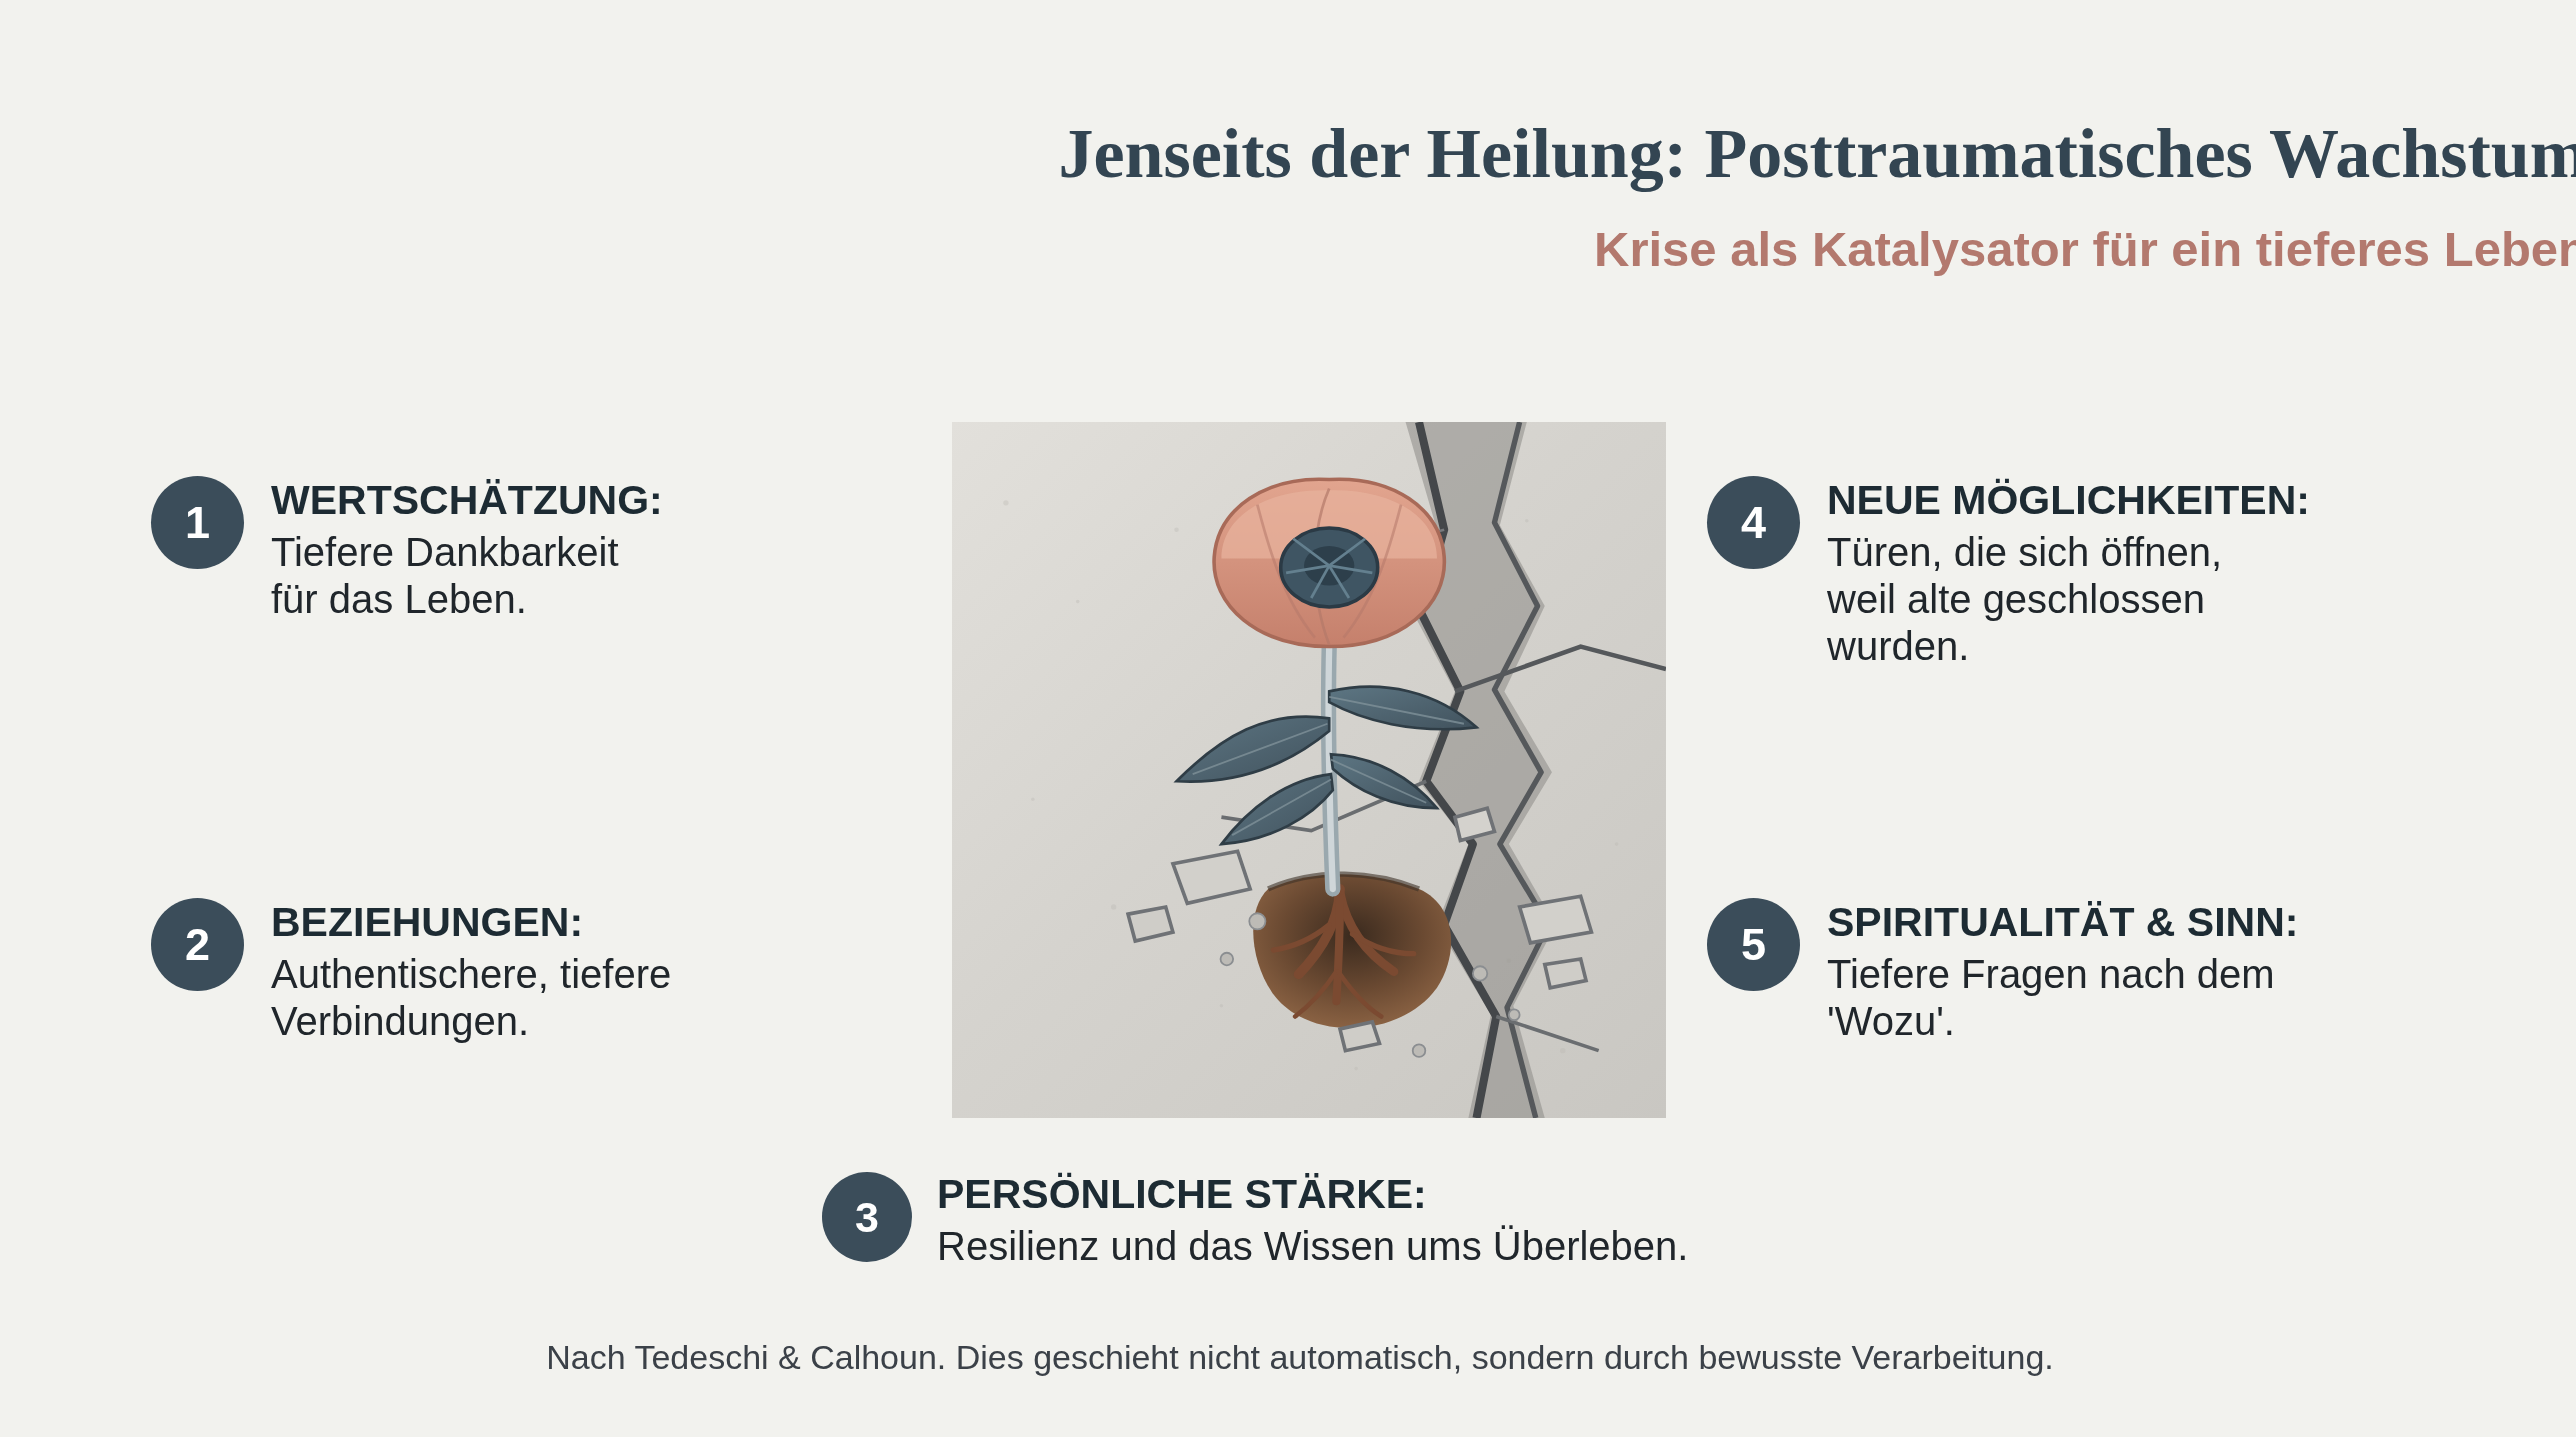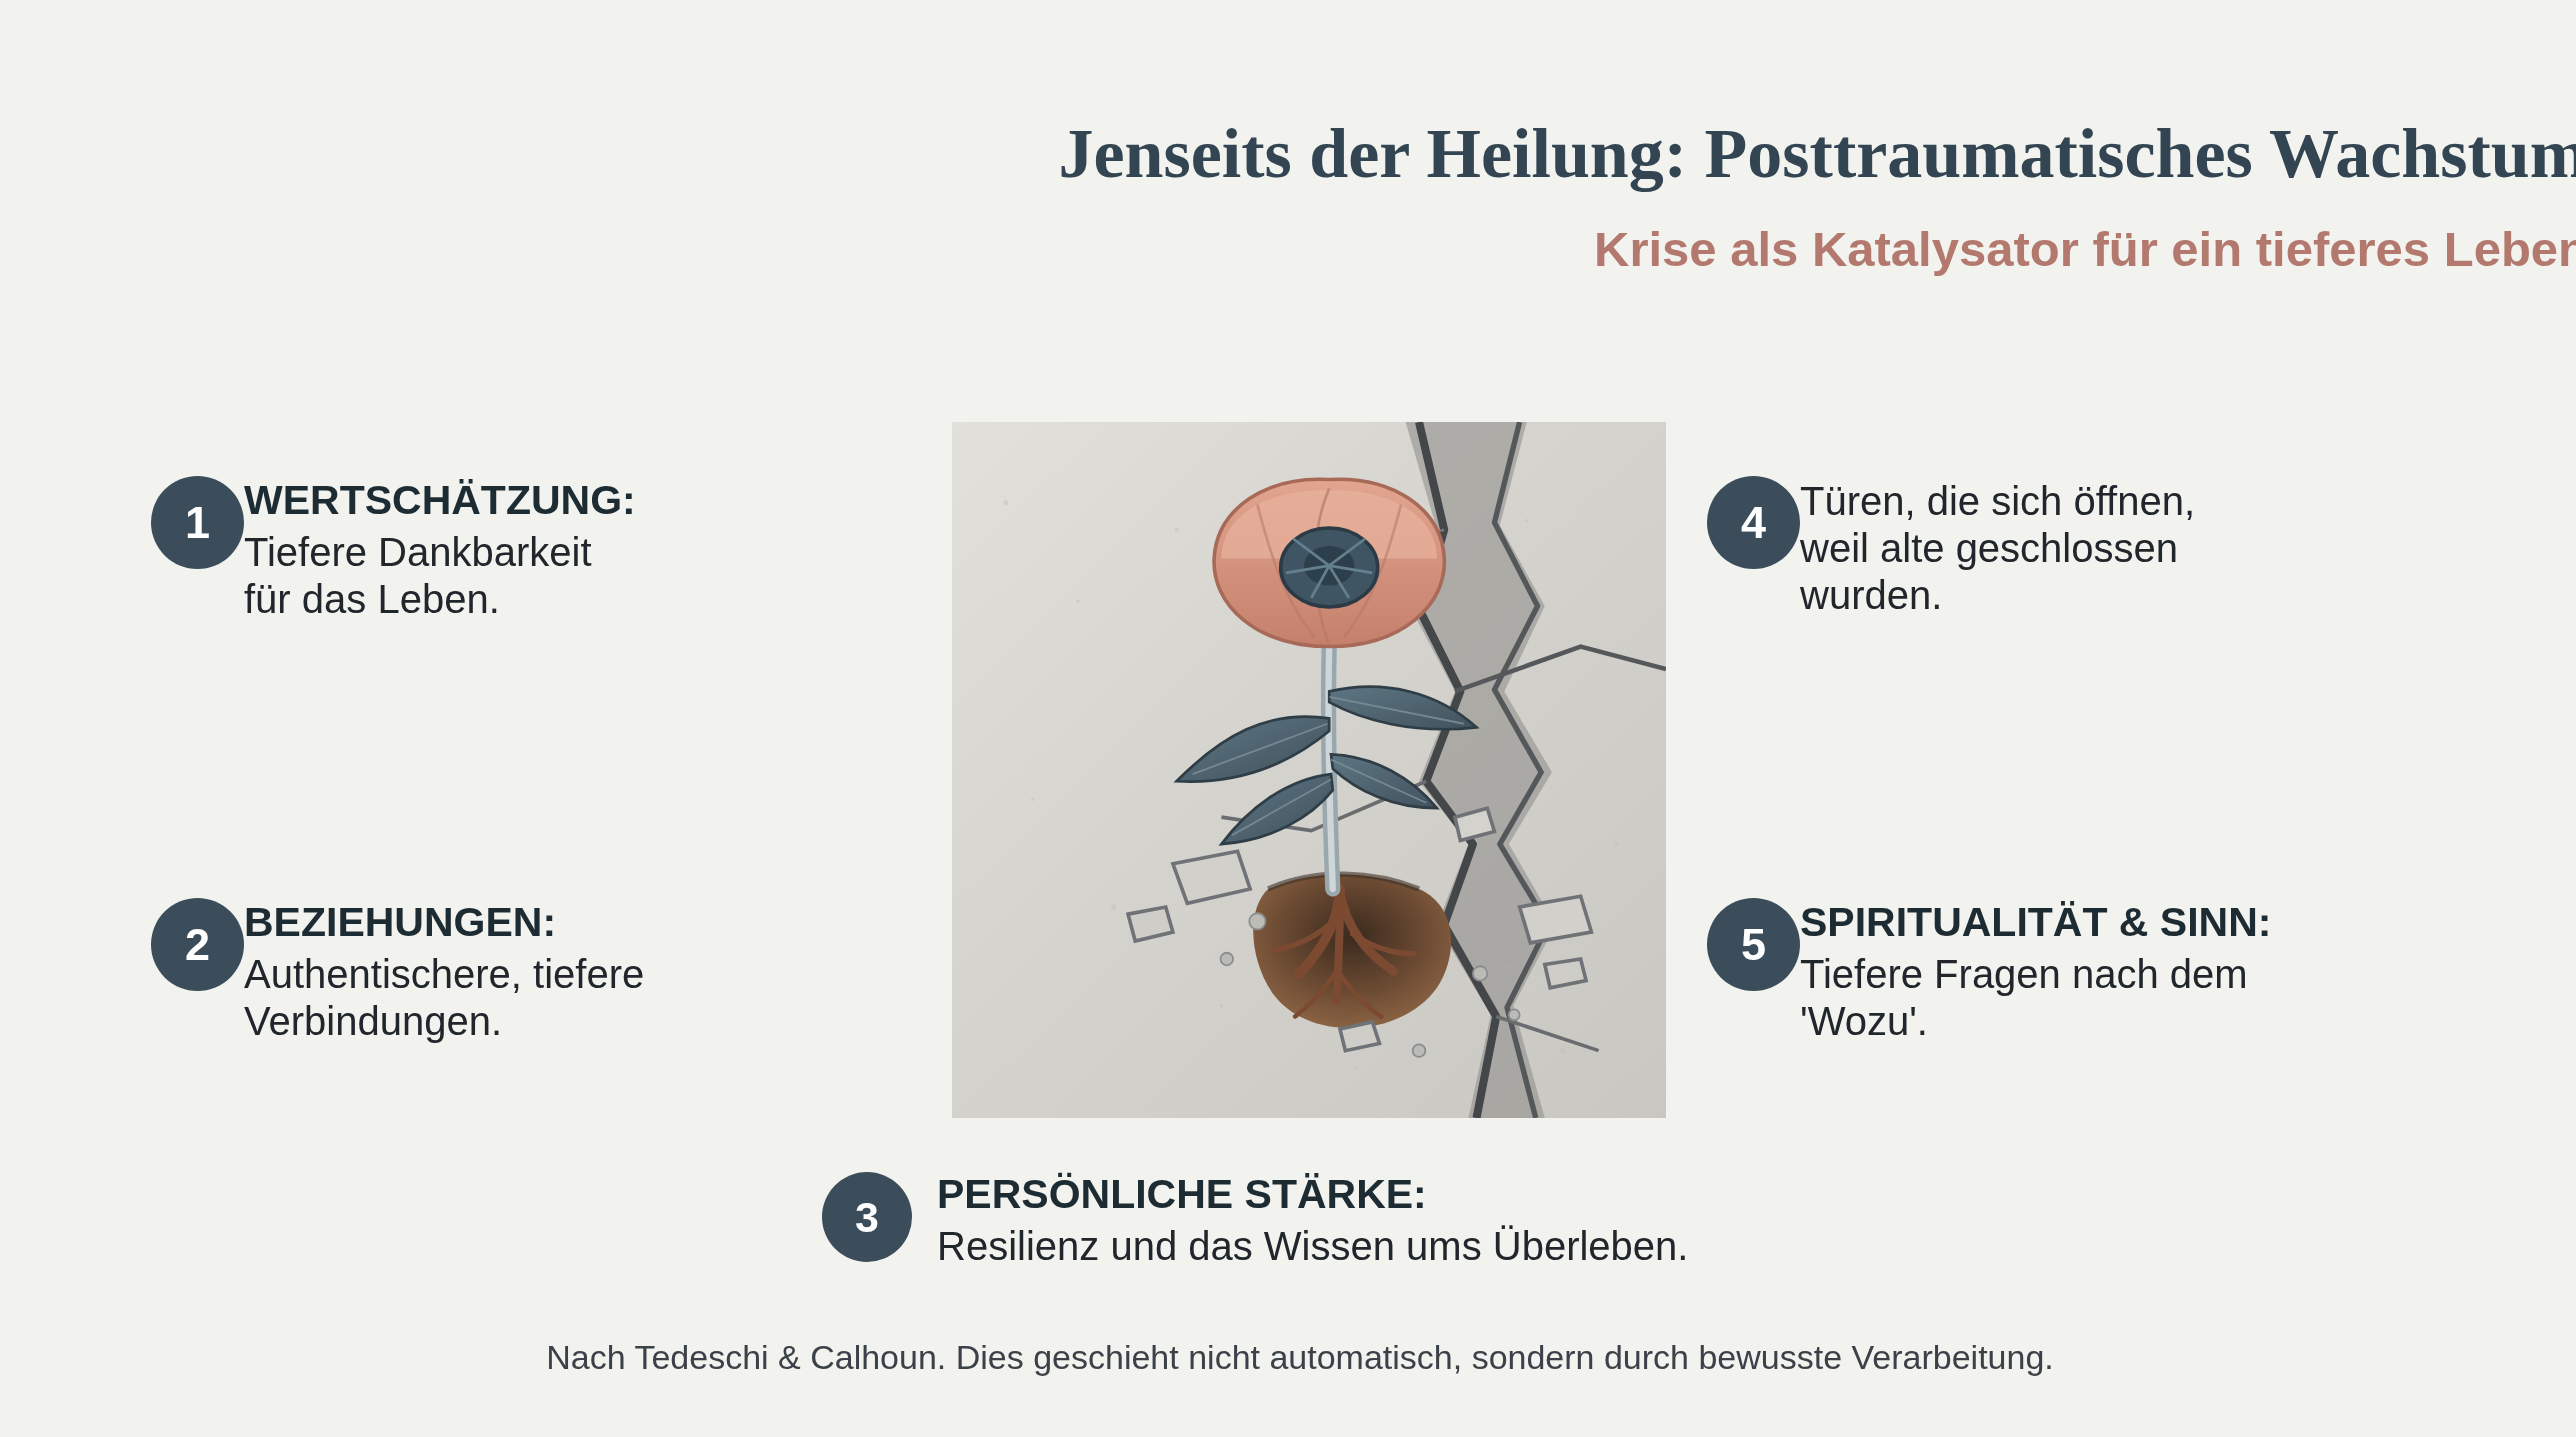--- a/index.html
+++ b/index.html
@@ -77,20 +77,21 @@
     color: #ffffff;
     font-family: "Liberation Sans", sans-serif;
     font-weight: bold;
     font-size: 45px;
     display: flex;
     align-items: center;
     justify-content: center;
     line-height: 1;
   }
   .ptext {
+    margin-left: 27px;
     padding-top: 1.8px;
   }
   .pheading {
     font-family: "Liberation Sans", sans-serif;
     font-weight: bold;
     font-size: 41px;
     color: #1d2b33;
     line-height: 1.12;
     margin: 0 0 5.4px 0;
     white-space: nowrap;
@@ -275,20 +276,21 @@
     <div class="ptext">
       <p class="pheading">BEZIEHUNGEN:</p>
       <p class="pbody">Authentischere, tiefere
 Verbindungen.</p>
     </div>
   </div>
 
   <div class="point" id="point-4">
     <div class="badge">4</div>
     <div class="ptext">
+      <p class="pheading">NEUE MÖGLICHKEITEN:</p>
       <p class="pbody">Türen, die sich öffnen,
 weil alte geschlossen
 wurden.</p>
     </div>
   </div>
 
   <div class="point" id="point-5">
     <div class="badge">5</div>
     <div class="ptext">
       <p class="pheading">SPIRITUALITÄT &amp; SINN:</p>

